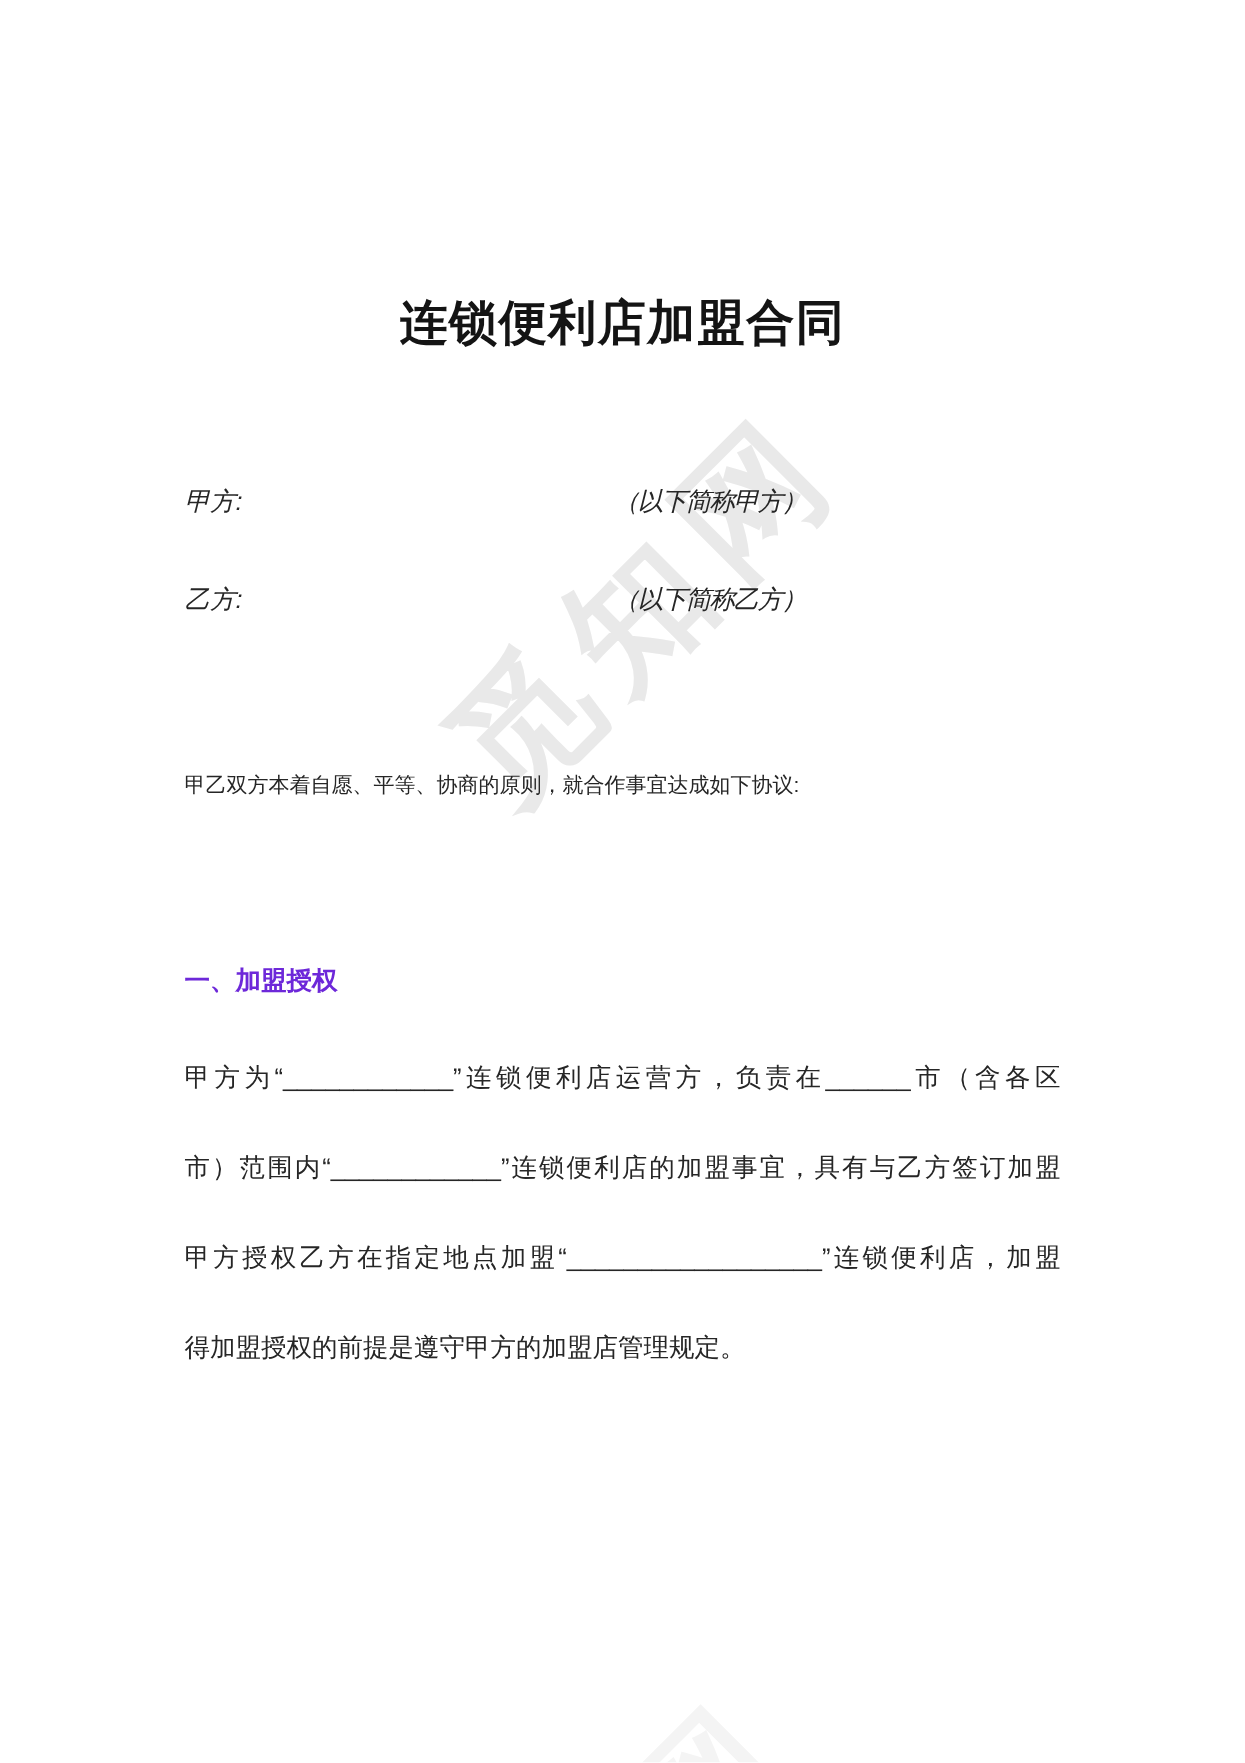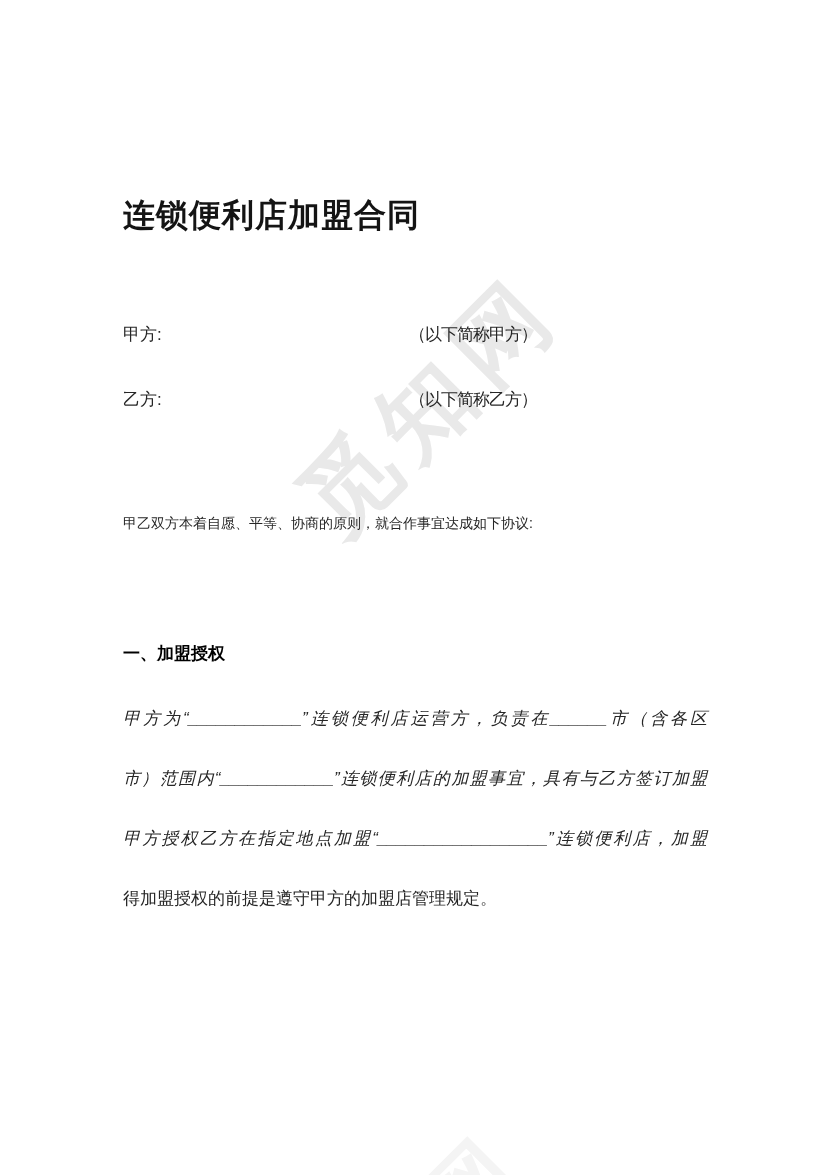--- a/index.html
+++ b/index.html
@@ -30,32 +30,34 @@
   .watermark.bottom {
     left: 400px; top: 1262px;
     transform: translate(-50%, -50%) rotate(-45deg);
   }
   .content { position: absolute; z-index: 1; left: 123px; width: 584px; top: 0; }
   .doc-title {
     position: absolute;
     left: 0; top: 192px;
     width: 584px;
     margin: 0;
+    text-align: center;
     font-family: "Liberation Serif", serif;
     font-weight: 700;
     font-size: 32px;
     line-height: 46px;
     color: #141414;
     letter-spacing: 1px;
   }
   .party-row {
     position: absolute;
     left: 0; width: 584px;
     font-size: 17px;
     line-height: 24px;
+    font-style: italic;
   }
   .party-row.a { top: 323px; }
   .party-row.b { top: 388px; }
   .party-alias {
     position: absolute;
     left: 286px; top: 0;
     letter-spacing: -1px;
   }
   .preamble {
     position: absolute;
@@ -64,38 +66,37 @@
     font-size: 14px;
     line-height: 24px;
   }
   .section-heading {
     position: absolute;
     left: 0; top: 642px;
     width: 584px;
     font-size: 17px;
     line-height: 24px;
     font-weight: 700;
-    color: #000000;
+    color: #6d28d9;
   }
   .section-lines {
     position: absolute;
     left: 0; top: 707px;
     width: 584px;
   }
   .body-line {
     width: 584px;
     height: 60px;
     font-size: 17px;
     line-height: 23px;
     text-align: left;
   }
   .body-line.justify {
     text-align: justify;
     text-align-last: justify;
-    font-style: italic;
   }
 </style>
 </head>
 <body>
 
 <div class="page">
 
   <div class="watermark center" style="color: rgb(233, 233, 233);">觅知网</div>
 
   <div class="watermark bottom" style="color: rgb(244, 244, 244);">觅知网</div>

